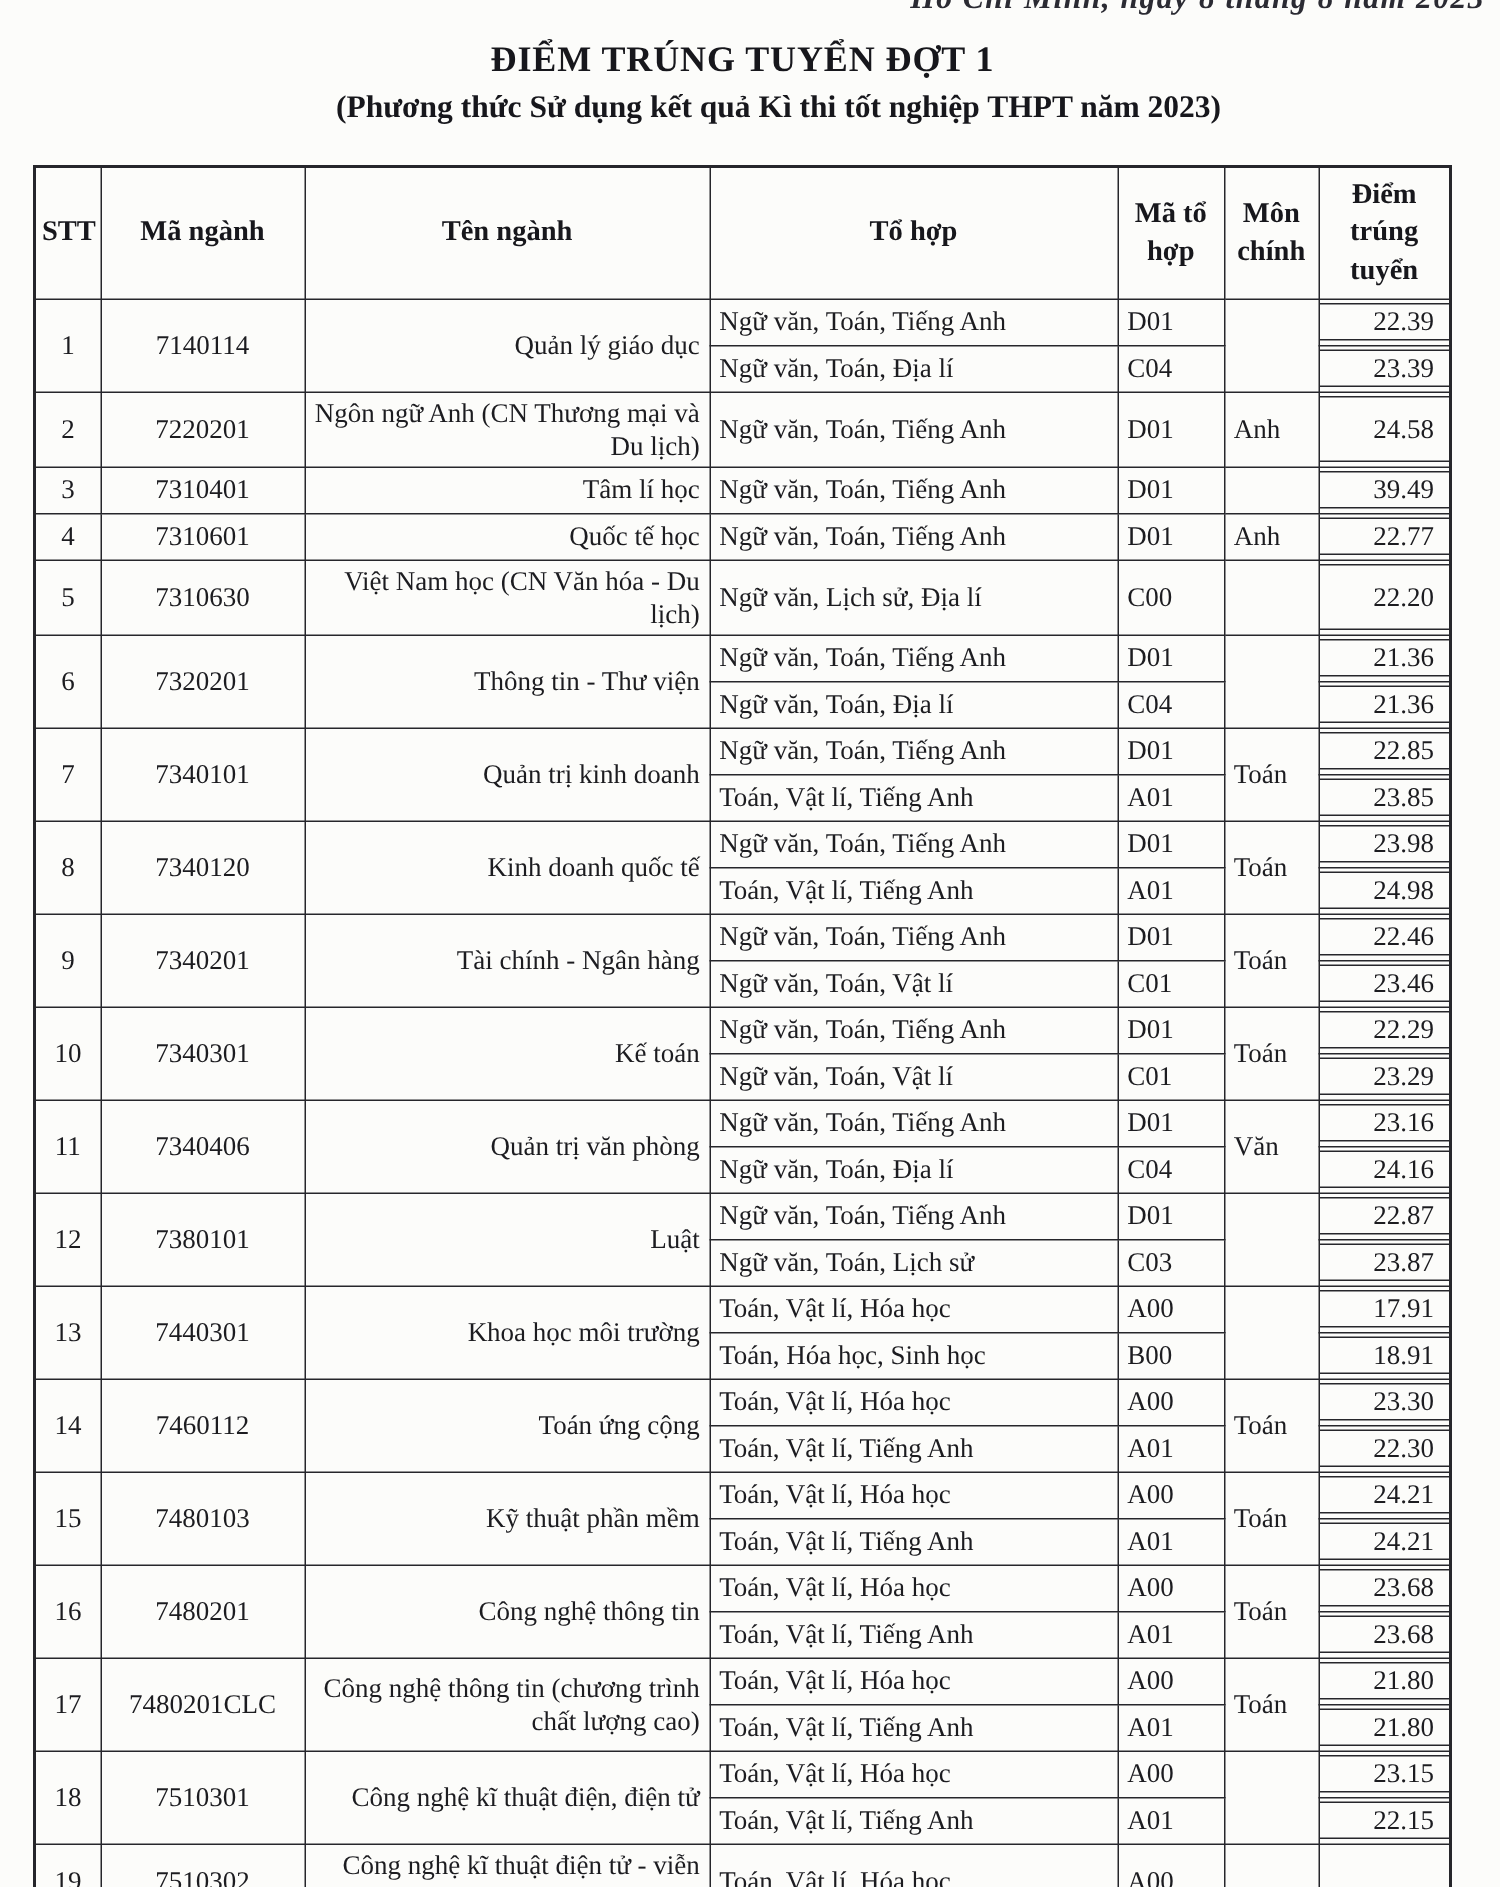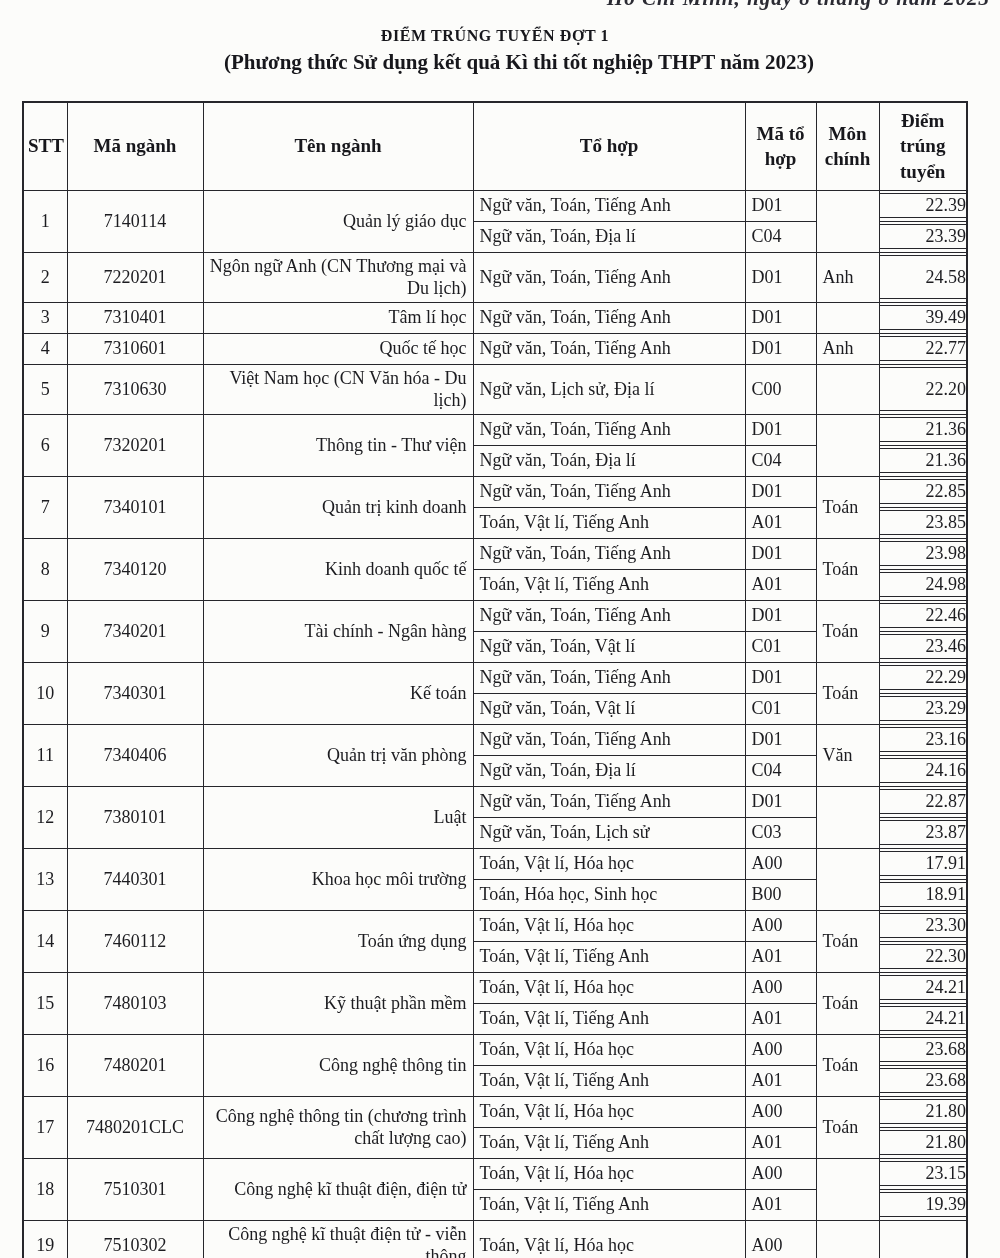--- a/index.html
+++ b/index.html
@@ -25,21 +25,21 @@
     letter-spacing: 1px;
     color: #2b2b33;
     white-space: nowrap;
   }
   .header-block {
     padding-top: 27px;
     text-align: center;
     width: 990px;
   }
   .title {
-    font-size: 16px;
+    font-size: 24px;
     font-weight: bold;
     letter-spacing: 0.6px;
     color: #17171c;
   }
   .subtitle {
     font-size: 21px;
     font-weight: bold;
     margin-top: 5px;
     color: #17171c;
     padding-left: 48px;
@@ -92,20 +92,21 @@
   .score-box {
     position: absolute;
     top: 2.5px;
     bottom: 2.5px;
     left: -1px;
     right: -1px;
     border: 1.6px solid #26262b;
     display: flex;
     align-items: center;
     justify-content: flex-end;
+    padding-right: 10px;
     text-align: center;
   }
 </style>
 </head>
 <body>
 
 <div class="date-line">Hồ Chí Minh, ngày 8 tháng 8 năm 2023</div>
 
 <div class="header-block">
   <div class="title">ĐIỂM TRÚNG TUYỂN ĐỢT 1</div>
@@ -380,21 +381,21 @@
         <td class="c-matohop">B00</td>
         <td class="c-diem">
           <div class="score-box">
             <span>18.91</span>
           </div>
         </td>
       </tr>
       <tr>
         <td class="c-stt" rowspan="2">14</td>
         <td class="c-ma" rowspan="2">7460112</td>
-        <td class="c-ten" rowspan="2">Toán ứng dụng</td>
+        <td class="c-ten" rowspan="2">Toán ứng cộng</td>
         <td class="c-tohop">Toán, Vật lí, Hóa học</td>
         <td class="c-matohop">A00</td>
         <td class="c-mon" rowspan="2">Toán</td>
         <td class="c-diem">
           <div class="score-box">
             <span>23.30</span>
           </div>
         </td>
       </tr>
       <tr>
@@ -483,21 +484,21 @@
           <div class="score-box">
             <span>23.15</span>
           </div>
         </td>
       </tr>
       <tr>
         <td class="c-tohop">Toán, Vật lí, Tiếng Anh</td>
         <td class="c-matohop">A01</td>
         <td class="c-diem">
           <div class="score-box">
-            <span>19.39</span>
+            <span>22.15</span>
           </div>
         </td>
       </tr>
       <tr>
         <td class="c-stt" rowspan="2">19</td>
         <td class="c-ma" rowspan="2">7510302</td>
         <td class="c-ten" rowspan="2">Công nghệ kĩ thuật điện tử - viễn thông</td>
         <td class="c-tohop">Toán, Vật lí, Hóa học</td>
         <td class="c-matohop">A00</td>
         <td class="c-mon" rowspan="2"></td>

